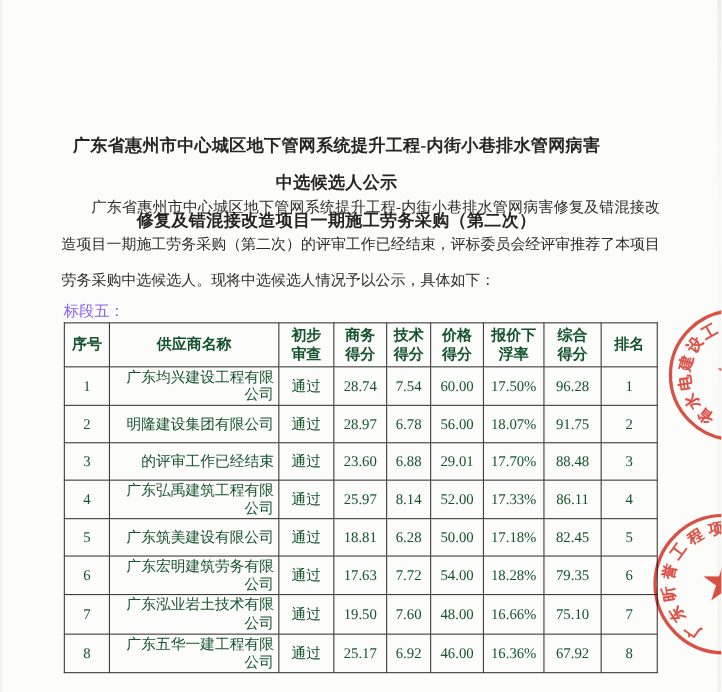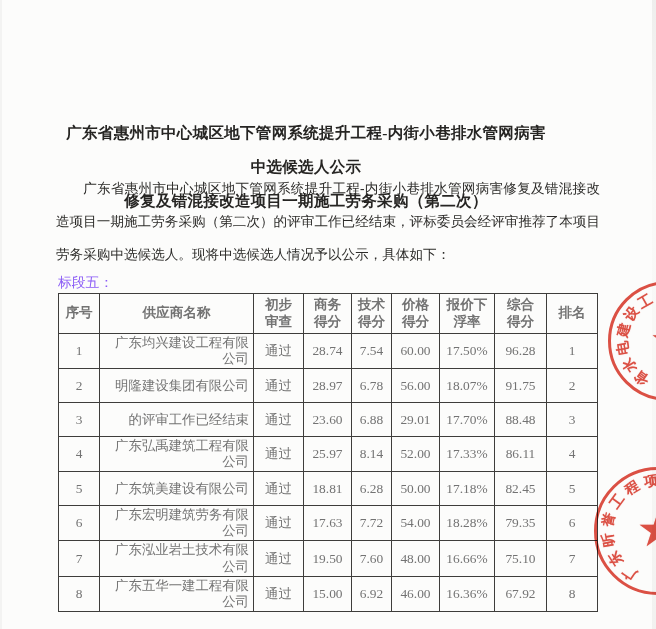--- a/index.html
+++ b/index.html
@@ -46,21 +46,21 @@
     position:absolute; top:274px; left:58px;
     font-size:13.8px;
     color:#8b5cf6;
   }
   table.results {
     position:absolute; top:293px; left:58px;
     width:539px;
     border-collapse:collapse;
     table-layout:fixed;
     font-size:13.4px;
-    color:#737373;
+    color:#14532d;
   }
   table.results th, table.results td {
     border:1px solid #3e3d3b;
     text-align:center;
     vertical-align:middle;
     padding:1px 2px;
   }
   table.results th {
     height:40px;
     font-weight:600;
@@ -222,21 +222,21 @@
           <td>7.60</td>
           <td>48.00</td>
           <td>16.66%</td>
           <td>75.10</td>
           <td>7</td>
         </tr>
         <tr>
           <td>8</td>
           <td class="name-cell">广东五华一建工程有限公司</td>
           <td>通过</td>
-          <td>15.00</td>
+          <td>25.17</td>
           <td>6.92</td>
           <td>46.00</td>
           <td>16.36%</td>
           <td>67.92</td>
           <td>8</td>
         </tr>
       </tbody>
   </table>
 
   <div class="seal" id="seal-top" style="border-color: rgb(222, 81, 69);">

